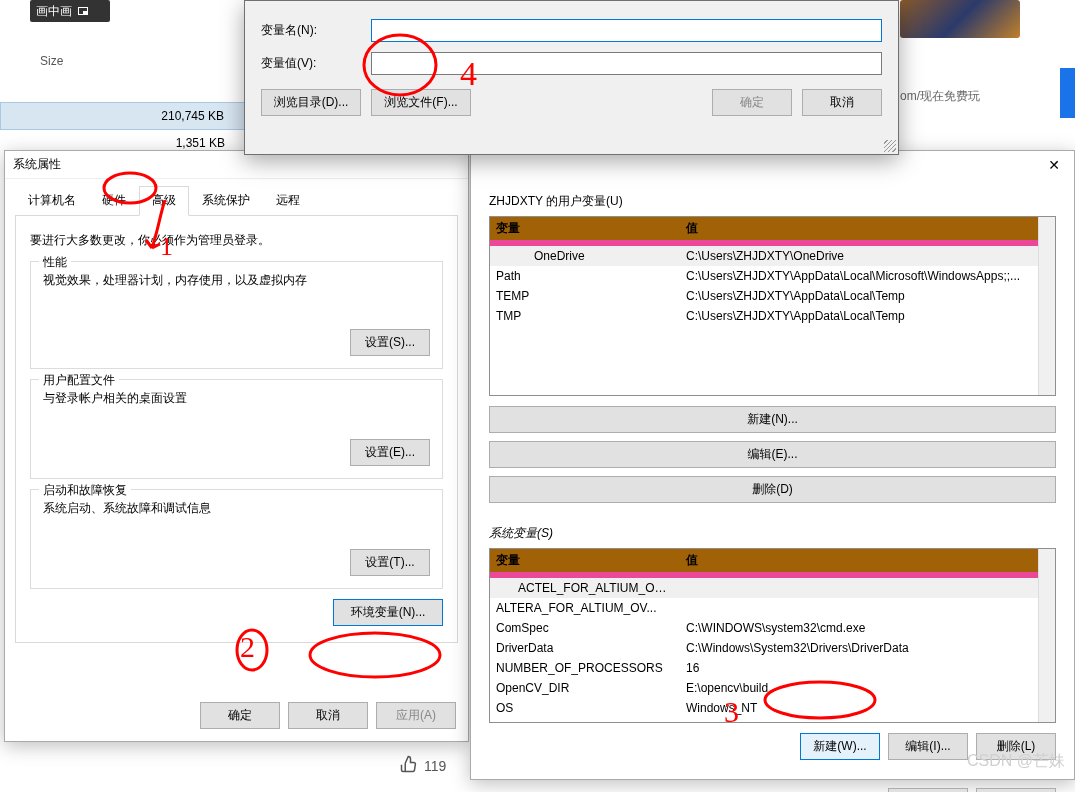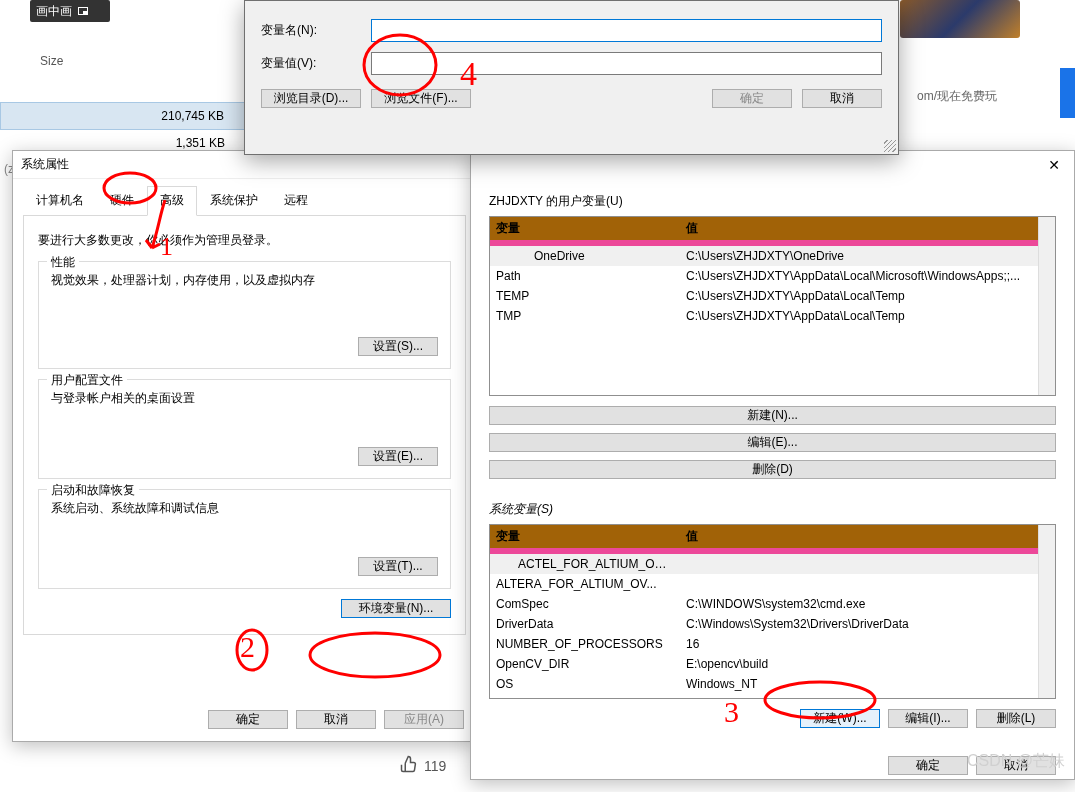--- a/index.html
+++ b/index.html
@@ -1,17 +1,17 @@
 <!DOCTYPE html>
 <html><head>
 <meta charset="utf-8">
 <style>
   * { box-sizing: border-box; font-family: "Microsoft YaHei", "Segoe UI", Tahoma, sans-serif; font-size: 12px; }
   body { margin: 0; padding: 0; width: 1075px; height: 792px; background: #fff; position: relative; overflow: hidden; color: #000; }
-  .win-btn { background: #e1e1e1; border: 1px solid #adadad; height: 19px; padding: 0 10px; min-width: 80px; cursor: pointer; }
+  .win-btn { background: #e1e1e1; border: 1px solid #adadad; height: 27px; padding: 0 10px; min-width: 80px; cursor: pointer; }
   .win-btn:disabled { color: #888; }
   .win-btn.default { border: 1px solid #0078d7; background:#e5f1fb;}
   .input { border: 1px solid #7a7a7a; height: 23px; padding: 0 4px; background: #fff; }
   .input.focused { border: 1px solid #0078d7; }
   .groupbox { border: 1px solid #dcdcdc; padding: 10px 12px 12px 12px; position: relative; margin-bottom: 10px; }
   .group-title { position: absolute; top: -8px; left: 8px; background: #fff; padding: 0 4px; }
   .tabs { display:flex; border-bottom:1px solid #d9d9d9; }
   .tab { padding:5px 12px 6px 12px; border:1px solid transparent; border-bottom:none; cursor:pointer; position:relative; top:1px;}
   .tab.active { background:#fff; border-color:#d9d9d9; border-bottom:1px solid #fff; }
   .list-header { display:flex; background:#a16207; border-bottom:6px solid #ec4899; font-weight:bold;}
@@ -43,24 +43,24 @@
   <div class="list-row" style="padding:3px 0;">
     <div style="flex:1; text-align:right; padding-right:20px;">1,351 KB</div>
   </div>
   <div class="list-row" style="padding:3px 0; color:#888;">
     <div style="width:40px; padding-left:4px;">(zipp…</div>
     <div style="flex:1; text-align:right; padding-right:20px;">270,203 KB</div>
   </div>
 </div>
 
 <div style="position:absolute; right:55px; top:0; width:120px; height:38px; background:linear-gradient(135deg,#8a5a2b,#2b3a6b,#c0802b); border-radius:3px;"></div>
-<div style="position:absolute; right:78px; top:88px; color:#666;">om/现在免费玩</div>
+<div style="position:absolute; right:95px; top:88px; color:#666;">om/现在免费玩</div>
 <div style="position:absolute; right:0; top:68px; width:15px; height:50px; background:#1a73e8;"></div>
 
-<div style="position:absolute; left:12px; top:150px; width:465px; height:592px; background:#fff; border:1px solid #aaa; box-shadow:0 4px 18px rgba(0,0,0,0.25);">
+<div style="position:absolute; left:4px; top:150px; width:465px; height:592px; background:#fff; border:1px solid #aaa; box-shadow:0 4px 18px rgba(0,0,0,0.25);">
   <div style="height:28px; display:flex; align-items:center; padding:0 8px; border-bottom:1px solid #eee;">
     <span>系统属性</span>
   </div>
   <div style="padding:6px 10px 10px 10px;">
     <div class="tabs">
       <div class="tab">计算机名</div>
       <div class="tab">硬件</div>
       <div class="tab active">高级</div>
       <div class="tab">系统保护</div>
       <div class="tab">远程</div>

